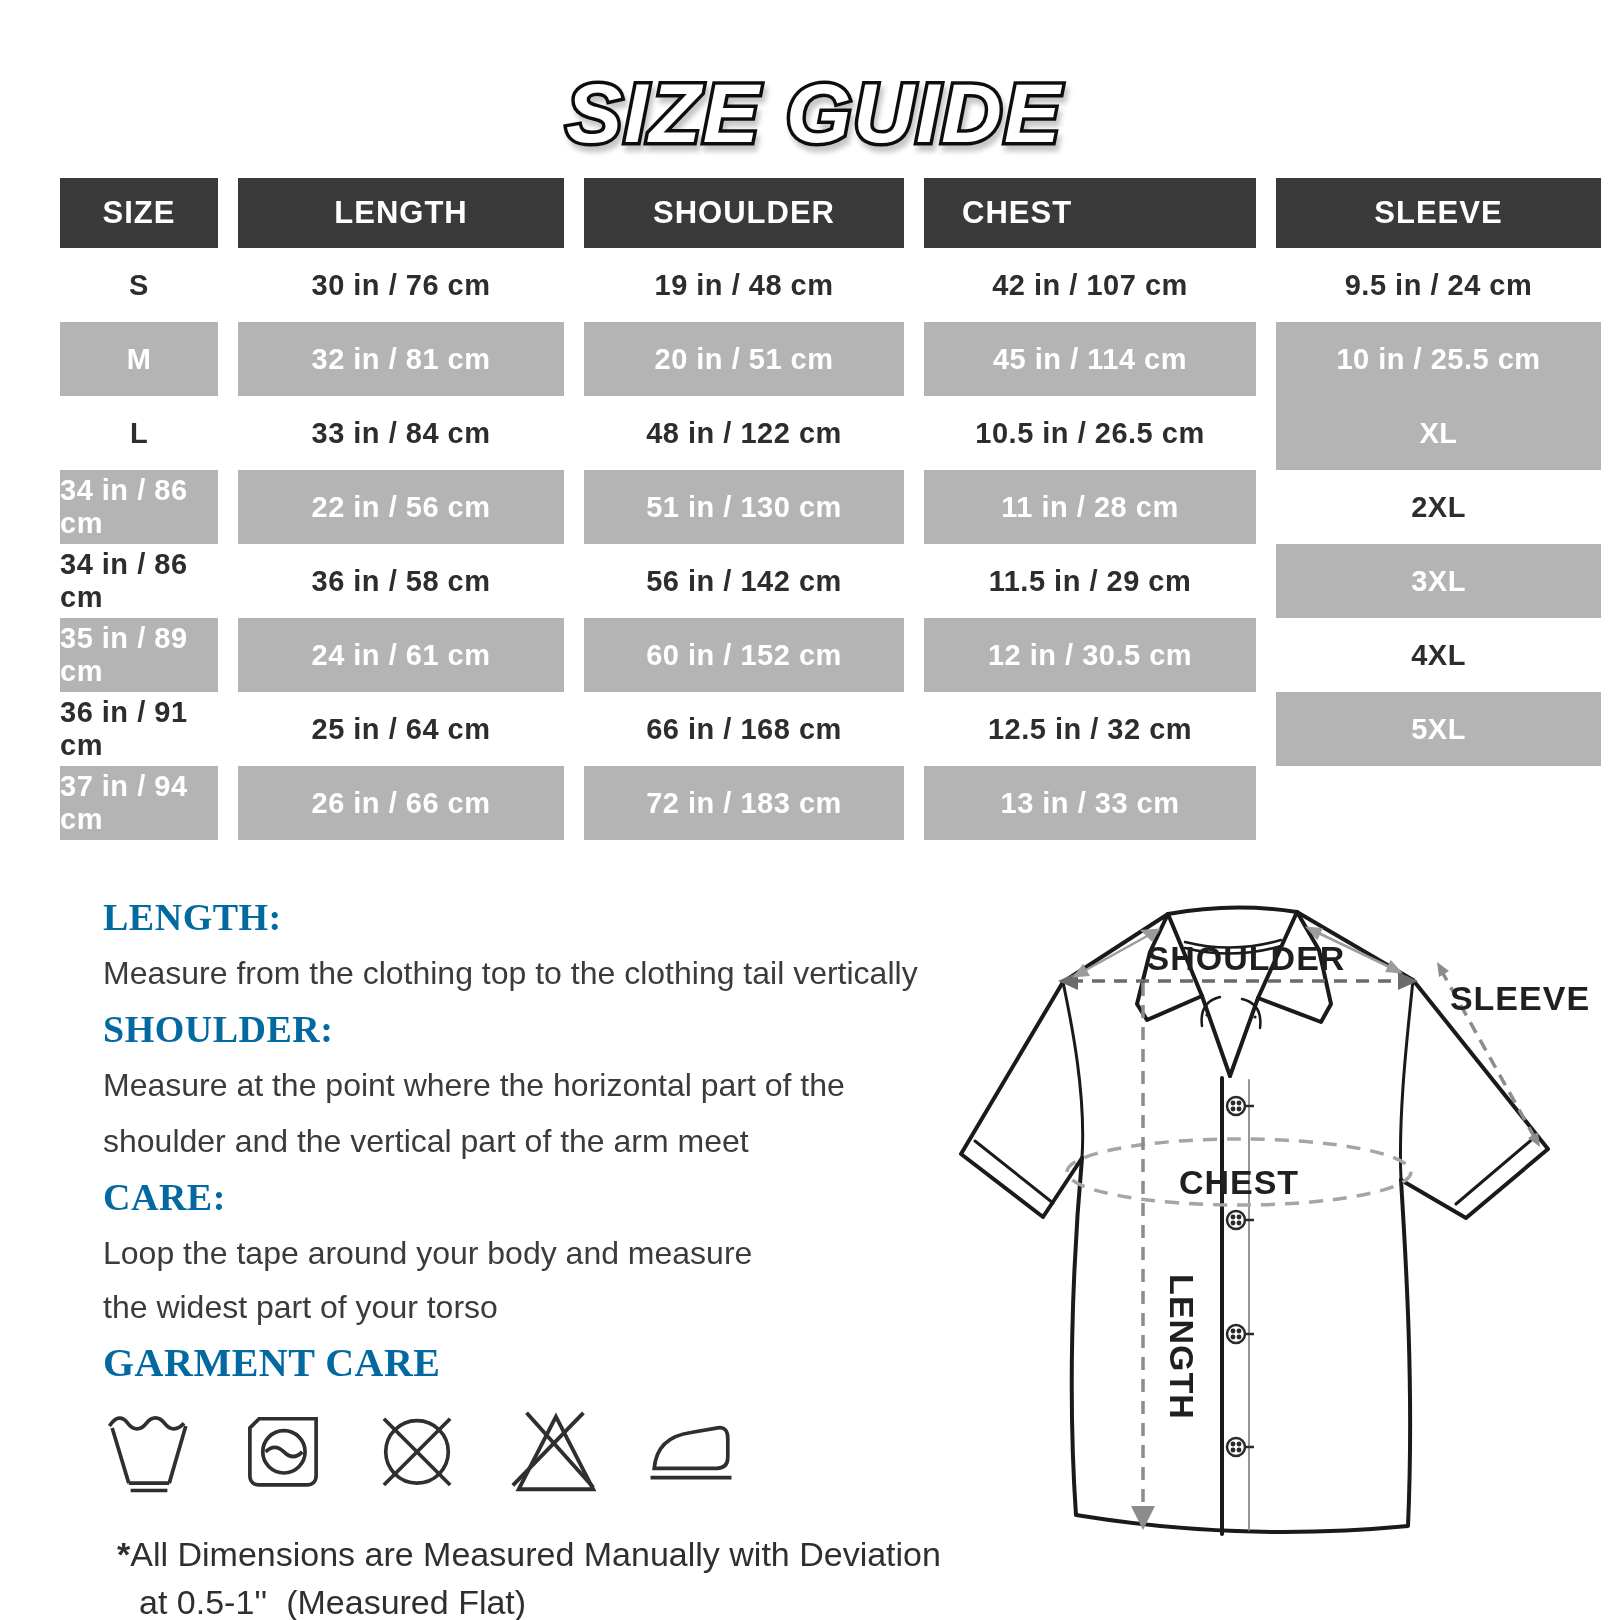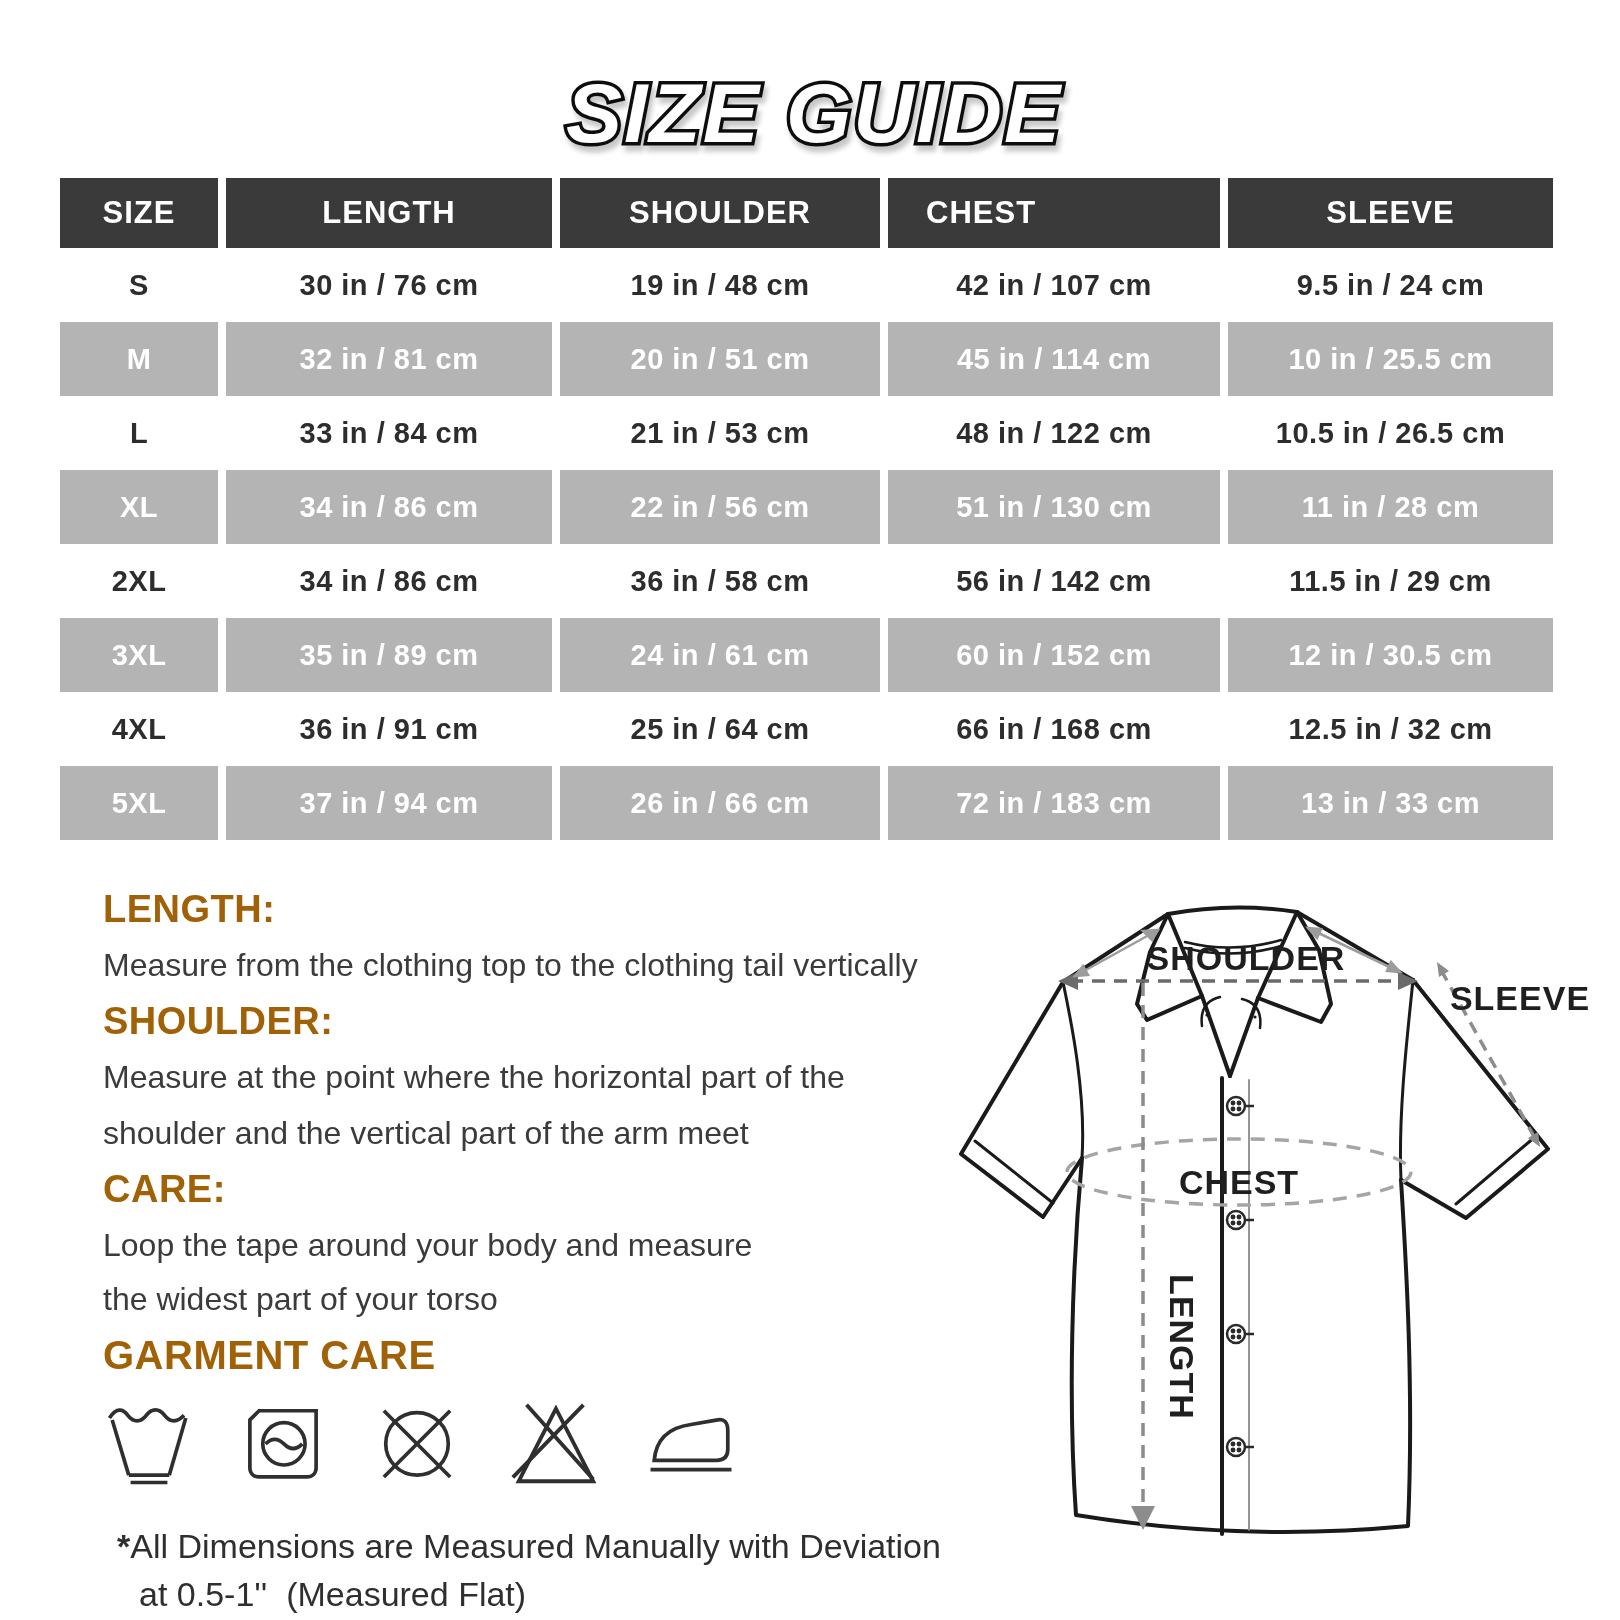--- a/index.html
+++ b/index.html
@@ -8,30 +8,30 @@
     font-family:"Liberation Sans", sans-serif;color:#2d2d2d;
   }
   
   .title-wrap{position:absolute;top:30px;left:0;width:1620px;height:140px;text-align:center;}
   
   .size-table{
     position:absolute;top:178px;left:60px;
     display:grid;
     grid-template-columns:158px 326px 320px 332px 325px;
     grid-template-rows:70px repeat(8,74px);
-    column-gap:8px;
+    column-gap:20px;
   }
   .cell{display:flex;align-items:center;justify-content:center;font-weight:bold;font-size:29px;letter-spacing:.5px;}
   .cell.hdr{background:#3a3a3a;color:#ffffff;font-size:31px;letter-spacing:1px;}
   .cell.hdr.left-pad{justify-content:flex-start;padding-left:38px;}
   .cell.gray{background:#b4b4b4;color:#ffffff;}
   .cell.white{background:#ffffff;color:#2d2d2d;}
   
   .info-col{position:absolute;left:103px;top:884px;width:900px;}
-  .info-col h3{font-size:38px;line-height:42px;font-weight:800;color:#a16207;margin:4px 0 14px 0;letter-spacing:.5px;}
+  .info-col h3{font-size:38px;line-height:42px;font-weight:800;color:#0369a1;margin:12px 0 14px 0;letter-spacing:.5px;font-family:Liberation Serif, serif;}
   .info-col p{font-size:32px;line-height:42px;font-weight:400;color:#3b3b3b;margin:0 0 14px 0;}
   .care-heading{font-size:40px !important;margin-top:8px !important;}
   .care-icons{display:flex;gap:42px;margin-top:16px;align-items:flex-start;}
   .care-icons svg{display:block;}
   .footnote{margin-top:30px;font-size:34px;line-height:48px;color:#2f2f2f;margin-left:14px;}
   .footnote .star{font-weight:bold;}
   .footnote .fl2{padding-left:22px;white-space:pre;}
   
   .shirt-wrap{position:absolute;left:900px;top:850px;width:720px;height:700px;}
   .shirt-wrap svg{display:block;}
@@ -66,21 +66,20 @@
   <div class="cell white">9.5 in / 24 cm</div>
 
   <div class="cell gray">M</div>
   <div class="cell gray">32 in / 81 cm</div>
   <div class="cell gray">20 in / 51 cm</div>
   <div class="cell gray">45 in / 114 cm</div>
   <div class="cell gray">10 in / 25.5 cm</div>
 
   <div class="cell white">L</div>
   <div class="cell white">33 in / 84 cm</div>
-  <div class="cell white">21 in / 53 cm</div>
   <div class="cell white">48 in / 122 cm</div>
   <div class="cell white">10.5 in / 26.5 cm</div>
 
   <div class="cell gray">XL</div>
   <div class="cell gray">34 in / 86 cm</div>
   <div class="cell gray">22 in / 56 cm</div>
   <div class="cell gray">51 in / 130 cm</div>
   <div class="cell gray">11 in / 28 cm</div>
 
   <div class="cell white">2XL</div>

